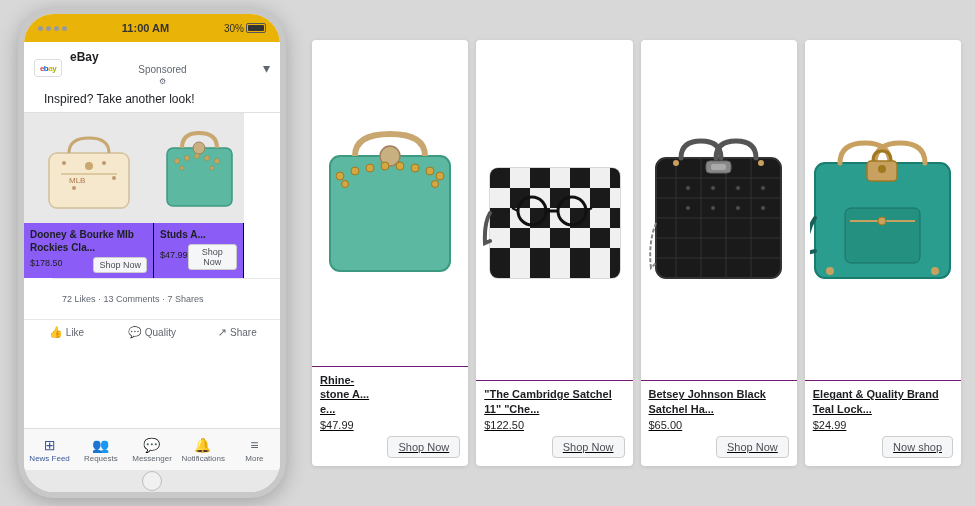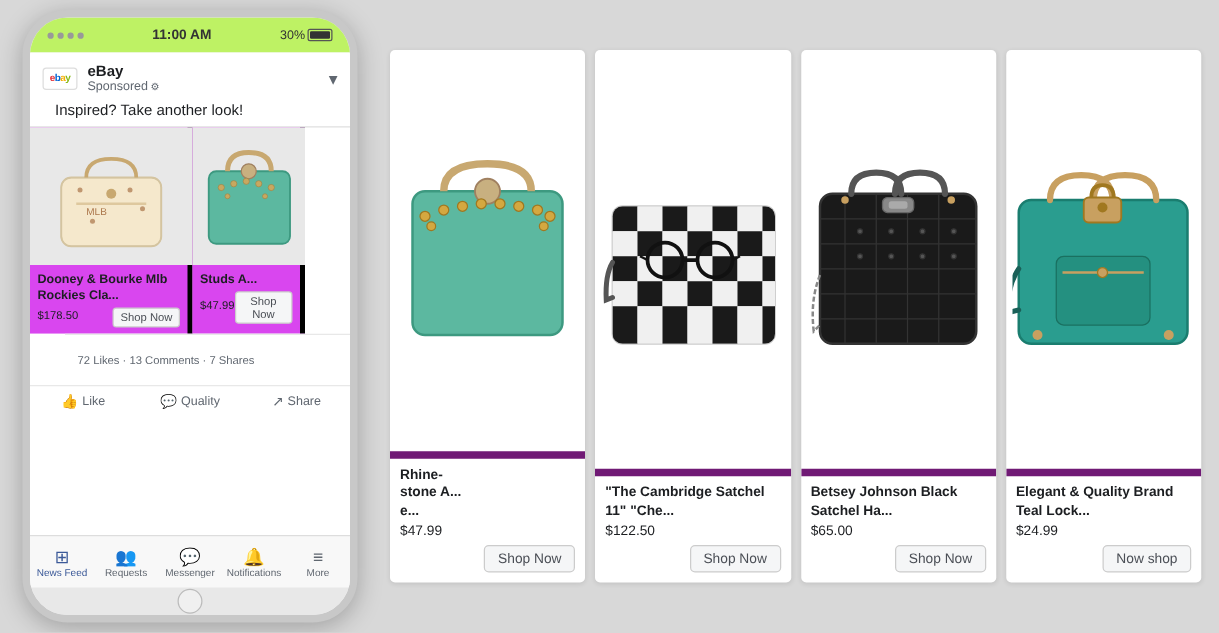--- a/index.html
+++ b/index.html
@@ -25,21 +25,21 @@
       position: absolute;
       left: 18px;
       top: 8px;
       box-shadow: 0 4px 20px rgba(0,0,0,0.25);
       overflow: hidden;
       display: flex;
       flex-direction: column;
     }
 
     .phone-top-bar {
-      background: #bef264;
+      background: #eab308;
       height: 28px;
       display: flex;
       align-items: center;
       justify-content: space-between;
       padding: 0 14px;
       flex-shrink: 0;
     }
     .phone-dots {
       display: flex; gap: 3px;
     }
@@ -116,21 +116,21 @@
       flex: 1;
     }
     .post-title {
       font-size: 12px;
       font-weight: 600;
       color: #1c1e21;
     }
     .post-sponsored {
       font-size: 10px;
       color: #606770;
-      display: flex; align-items: center; gap: 2px;
+      display: flex; align-items: center; gap: 2px; flex-direction: column;
     }
     .sponsored-icon {
       font-size: 8px;
     }
     .post-more {
       font-size: 14px;
       color: #606770;
     }
 
     .post-caption {
@@ -141,22 +141,22 @@
 
     
     .carousel {
       display: flex;
       overflow: hidden;
       border-top: 1px solid #e0e0e0;
     }
     .carousel-item {
       flex-shrink: 0;
       width: 130px;
-      border-right: 4px solid #000000;
-      background: #d946ef;
+      border-right: 1px solid #000000;
+      background: #8b5cf6;
     }
     .carousel-item-img {
       width: 130px;
       height: 110px;
       background: #e8e8e8;
       overflow: hidden;
       display: flex;
       align-items: center;
       justify-content: center;
     }
@@ -277,21 +277,22 @@
     }
     .exp-img {
       flex: 1;
       display: flex;
       align-items: center;
       justify-content: center;
       overflow: hidden;
     }
     .exp-body {
       padding: 6px 8px 8px;
-      border-top: 6px solid #701a75;
+      border-top: 1px solid #701a75;
+      text-decoration: underline;
     }
     .exp-name {
       font-size: 11px;
       font-weight: 600;
       color: #1c1e21;
       line-height: 1.3;
       margin-bottom: 3px;
     }
     .exp-price {
       font-size: 11px;

